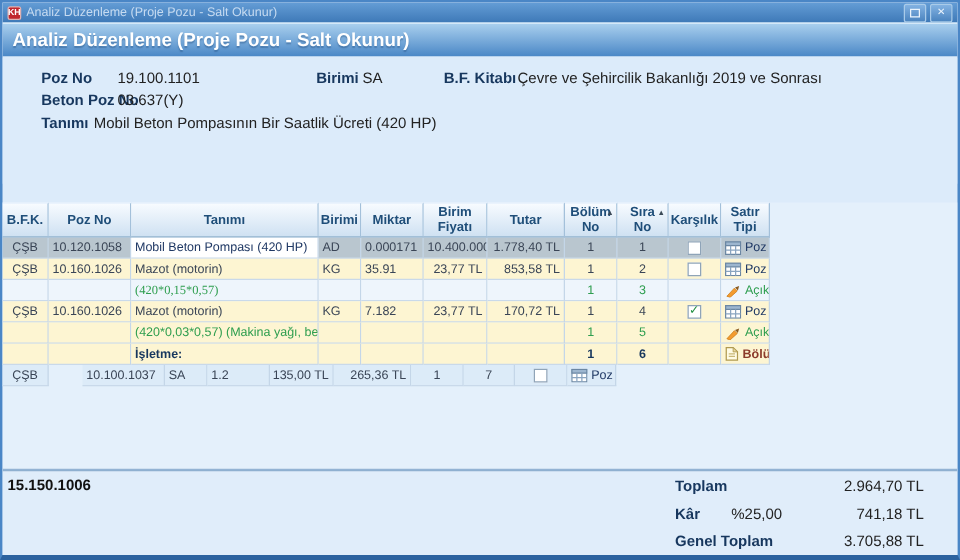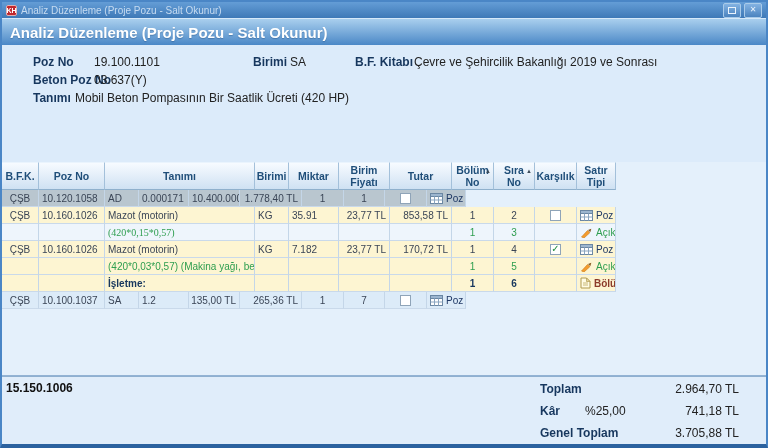--- a/index.html
+++ b/index.html
@@ -125,20 +125,21 @@
           <span>Karşılık</span>
         </div>
         <div class="gh-cell" style="width: 39px;">
           <span>Satır Tipi</span>
         </div>
       </div>
     <div id="grid-rows">
         <div class="grid-row row-selected">
           <div class="gr-cell cell-bfk" style="width: 37px; justify-content: center;">ÇŞB</div>
           <div class="gr-cell cell-poz_no" style="width: 66px; justify-content: flex-start;">10.120.1058</div>
+          <div class="gr-cell cell-tanim cell-current" style="width: 150px; justify-content: flex-start;">Mobil Beton Pompası (420 HP)</div>
           <div class="gr-cell cell-birim" style="width: 34px; justify-content: flex-start;">AD</div>
           <div class="gr-cell cell-miktar" style="width: 50px; justify-content: flex-start;">0.000171</div>
           <div class="gr-cell cell-birim_fiyati" style="width: 51px; justify-content: flex-start;">10.400.000,</div>
           <div class="gr-cell cell-tutar" style="width: 62px; justify-content: flex-end;">1.778,40 TL</div>
           <div class="gr-cell cell-bolum_no" style="width: 42px; justify-content: center;">1</div>
           <div class="gr-cell cell-sira_no" style="width: 41px; justify-content: center;">1</div>
           <div class="gr-cell cell-karsilik" style="width: 42px; justify-content: center;">
             <span class="checkbox"></span>
           </div>
           <div class="gr-cell cell-satir_tipi" style="width: 39px; justify-content: flex-start;">
@@ -266,21 +267,21 @@
                 <path d="M6.5 1 L10 4.5 H6.5Z" fill="#e8d9a0" stroke="#b09a50" stroke-width="0.7"></path>
                 <line x1="3" y1="6" x2="8" y2="6" stroke="#c9b878"></line>
                 <line x1="3" y1="8" x2="8" y2="8" stroke="#c9b878"></line>
               </svg>
             </span>
             <span class="rowtype-label rt-bolum">Bölü</span>
           </div>
         </div>
         <div class="grid-row row-blue">
           <div class="gr-cell cell-bfk" style="width: 37px; justify-content: center;">ÇŞB</div>
-          <div class="gr-cell cell-poz_no" style="width: 66px; justify-content: flex-start;">10.100.1037</div>
+          <div class="gr-cell cell-poz_no" style="width: 66px; justify-content: flex-start; margin-left: 27px;">10.100.1037</div>
           <div class="gr-cell cell-birim" style="width: 34px; justify-content: flex-start;">SA</div>
           <div class="gr-cell cell-miktar" style="width: 50px; justify-content: flex-start;">1.2</div>
           <div class="gr-cell cell-birim_fiyati" style="width: 51px; justify-content: flex-end;">135,00 TL</div>
           <div class="gr-cell cell-tutar" style="width: 62px; justify-content: flex-end;">265,36 TL</div>
           <div class="gr-cell cell-bolum_no" style="width: 42px; justify-content: center;">1</div>
           <div class="gr-cell cell-sira_no" style="width: 41px; justify-content: center;">7</div>
           <div class="gr-cell cell-karsilik" style="width: 42px; justify-content: center;">
             <span class="checkbox"></span>
           </div>
           <div class="gr-cell cell-satir_tipi" style="width: 39px; justify-content: flex-start;">

